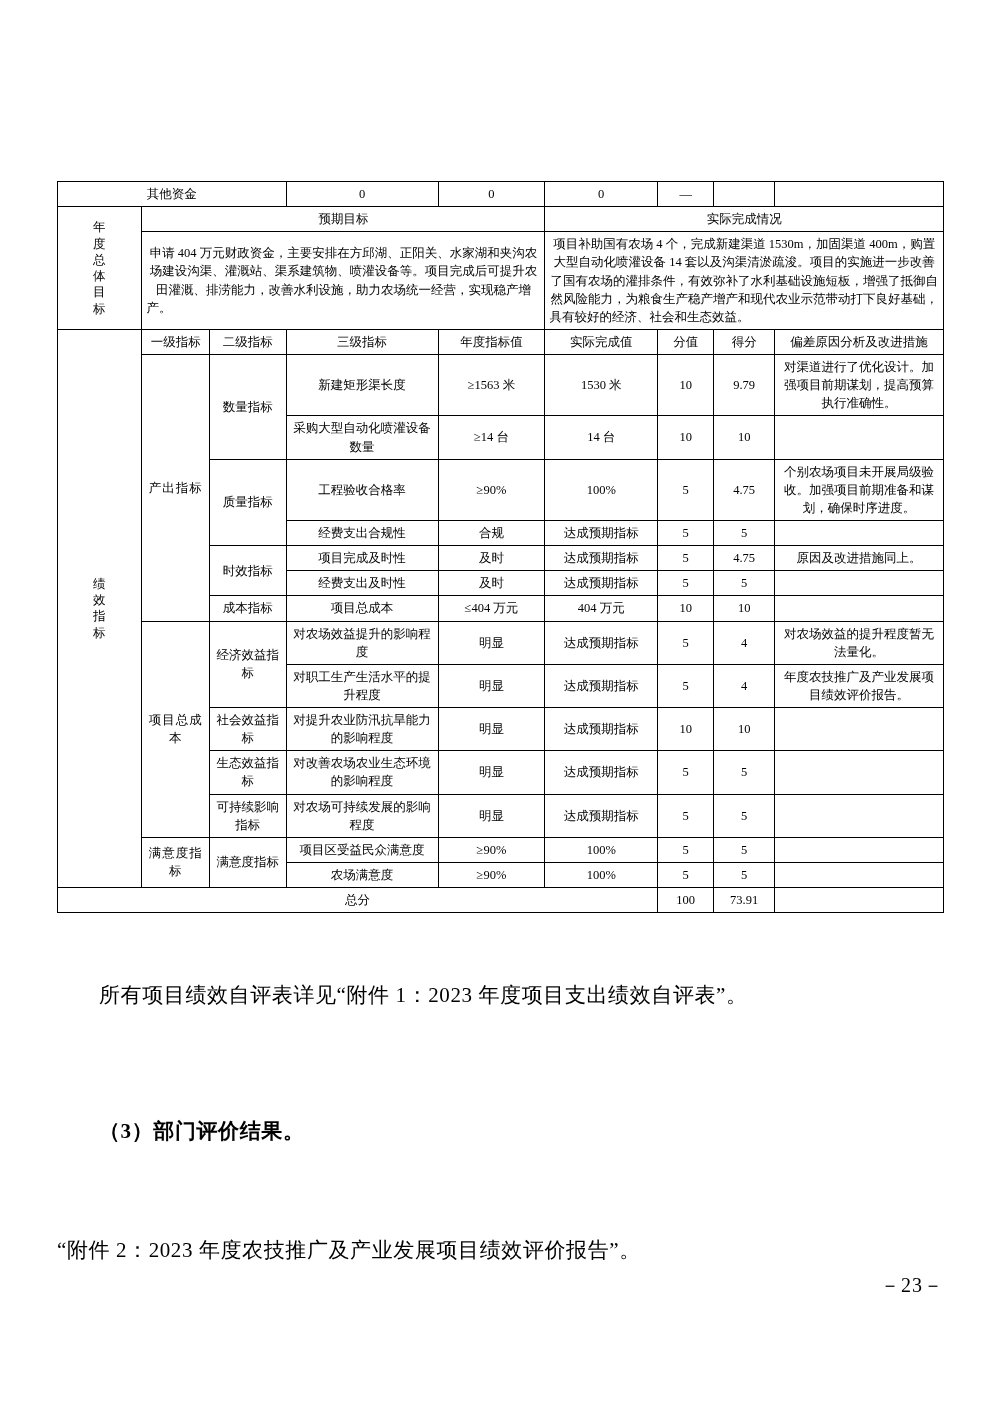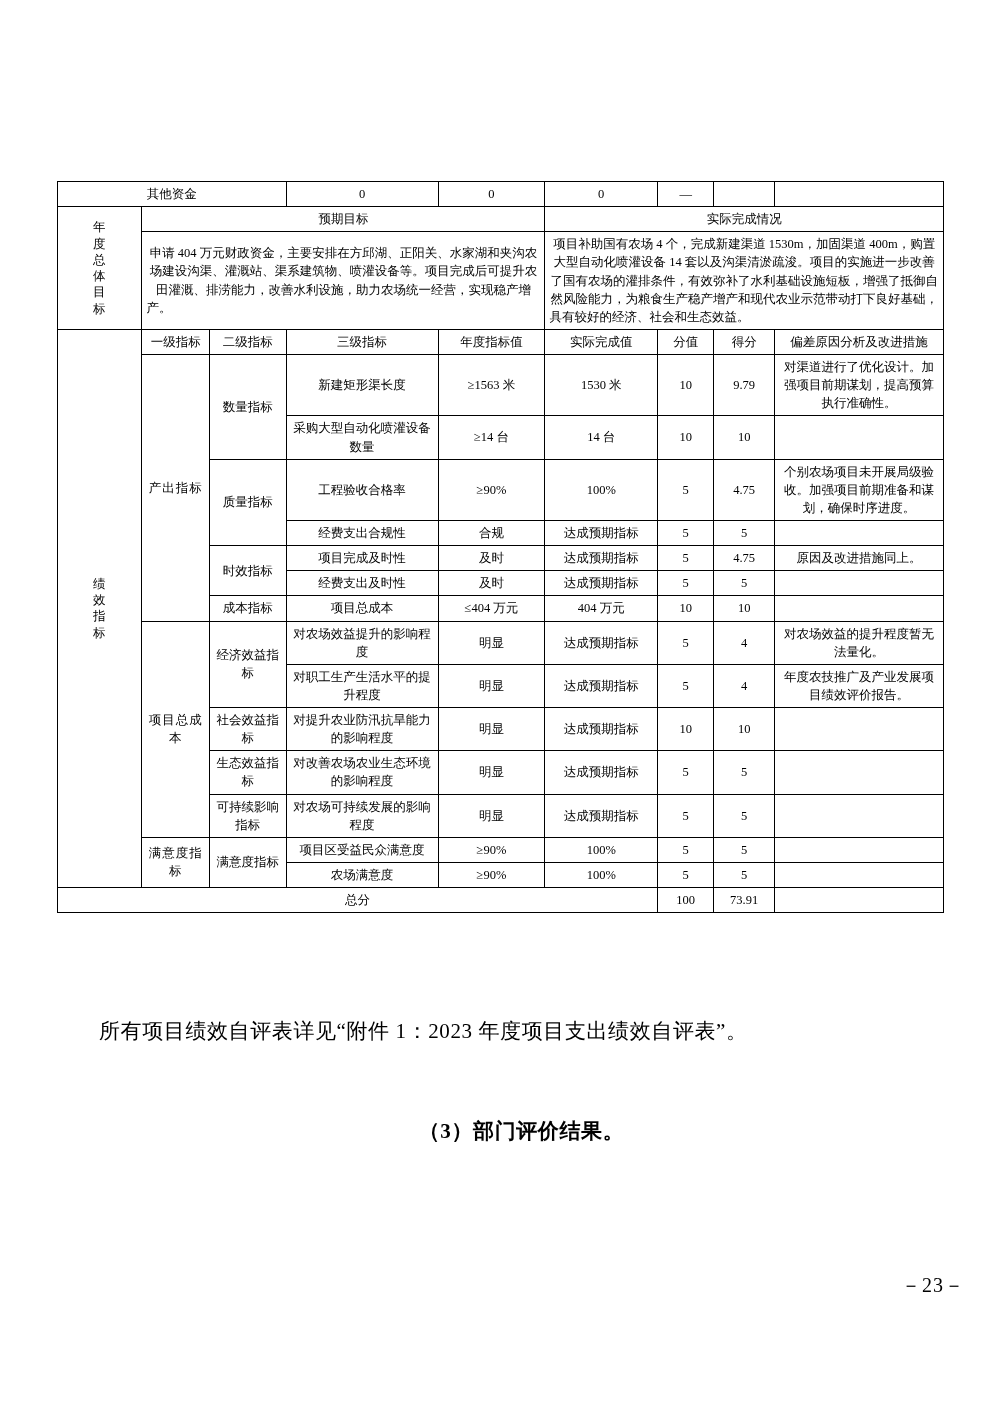--- a/index.html
+++ b/index.html
@@ -62,32 +62,31 @@
     margin: 8px auto;
     line-height: 1.3;
   }
   .para {
     position: absolute;
     font-family: "Liberation Serif", "DejaVu Serif", serif;
     font-size: 21px;
     line-height: 38px;
     letter-spacing: 0.6px;
   }
-  #p1 { left: 57px; top: 1012px; width: 887px; text-indent: 2em; }
-  #p2 { left: 57px; top: 1112px; width: 887px; text-indent: 2em; font-weight: bold; text-align: center; }
+  #p1 { left: 57px; top: 976px; width: 887px; text-indent: 2em; }
+  #p2 { left: 57px; top: 1112px; width: 887px; text-indent: 2em; font-weight: bold; }
   #p3 { left: 57px; top: 1159px; width: 887px; text-indent: 2em; }
   #p4 { left: 57px; top: 1231px; width: 887px; }
   .pagenum {
     position: absolute;
     left: 0; top: 1272px;
     width: 944px;
     text-align: right;
     font-size: 20px;
     letter-spacing: 1px;
-    padding-left: 21px;
   }
 </style>
 </head>
 <body>
 
 <div class="page">
 
   <table class="main">
     <colgroup>
       <col style="width:75px">
@@ -272,15 +271,16 @@
       <td colspan="6" class="head">总分</td>
       <td>100</td>
       <td>73.91</td>
       <td></td>
     </tr>
   </tbody>
     </table>
 
   <div class="para" id="p1">所有项目绩效自评表详见“附件 1：2023 年度项目支出绩效自评表”。</div>
   <div class="para" id="p2">（3）部门评价结果。</div>
+  <div class="para" id="p4">“附件 2：2023 年度农技推广及产业发展项目绩效评价报告”。</div>
   <div class="pagenum">－23－</div>
 
 </div>
 
 </body></html>

